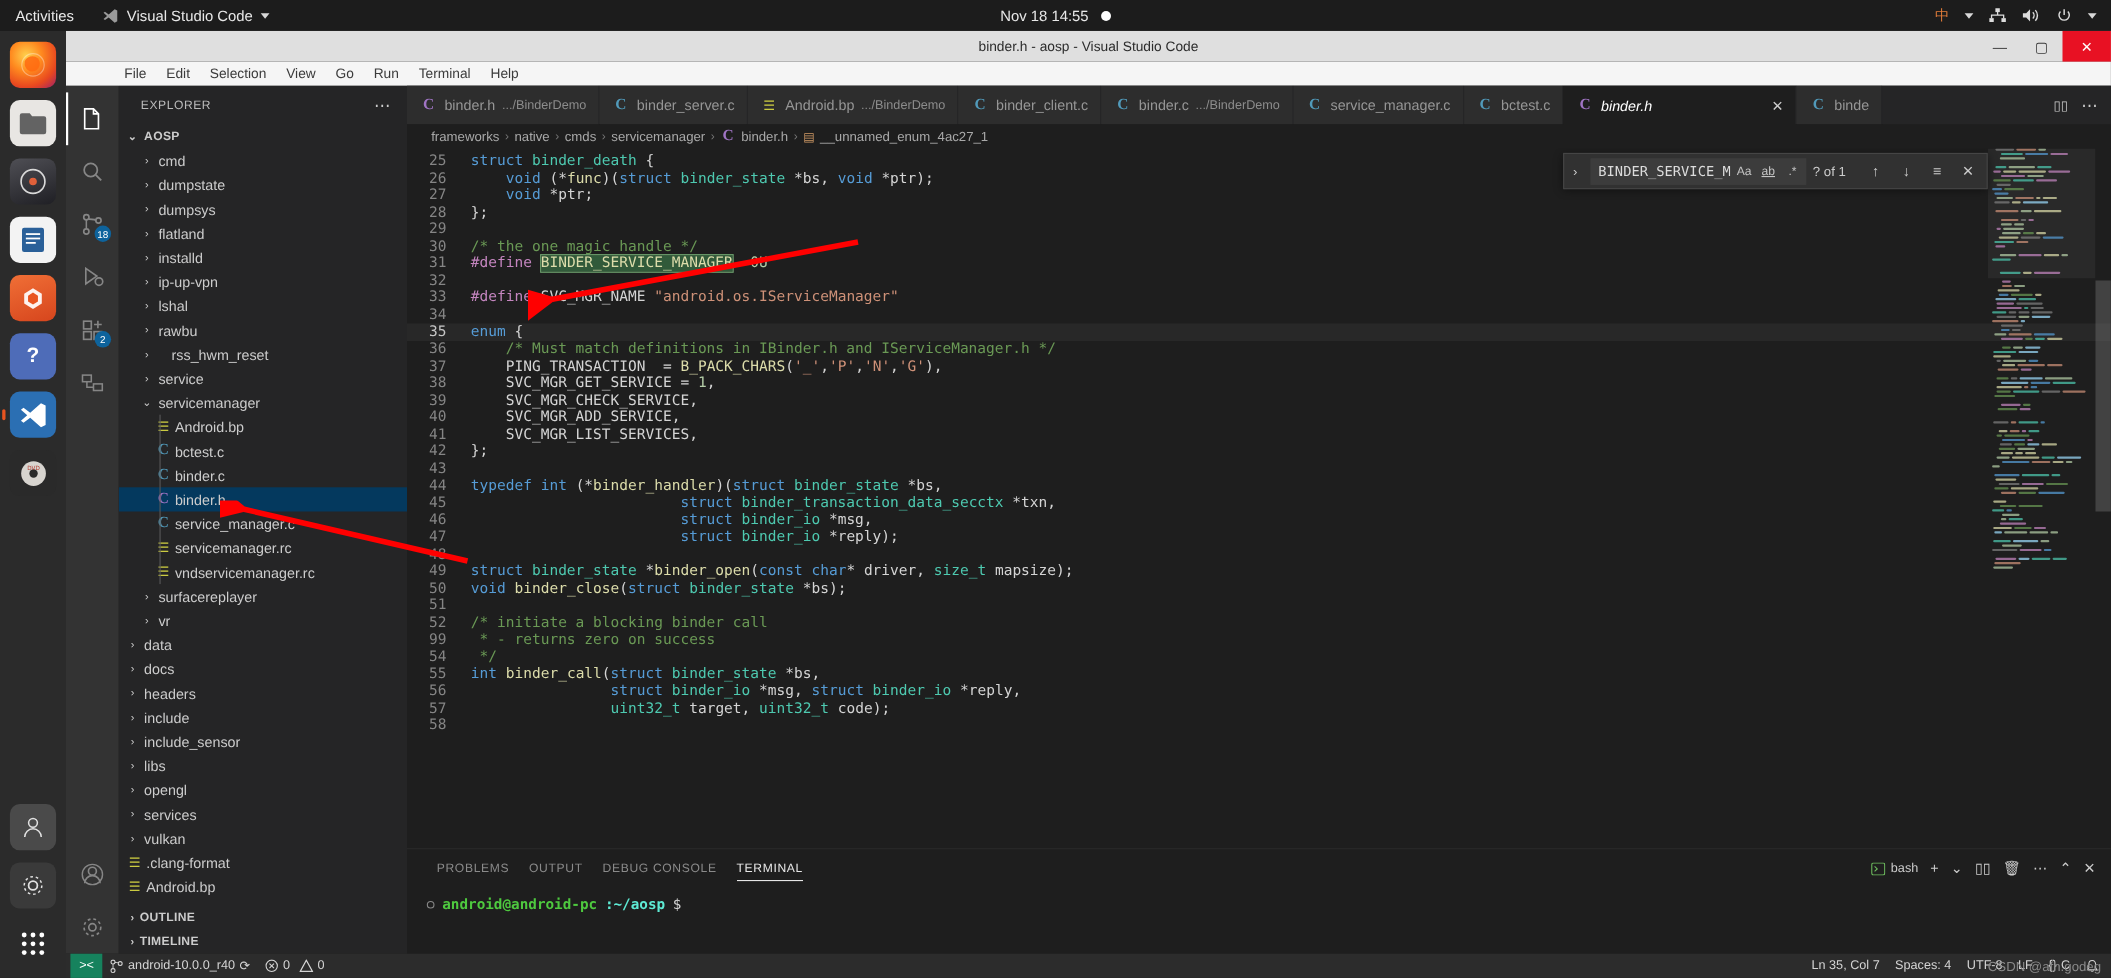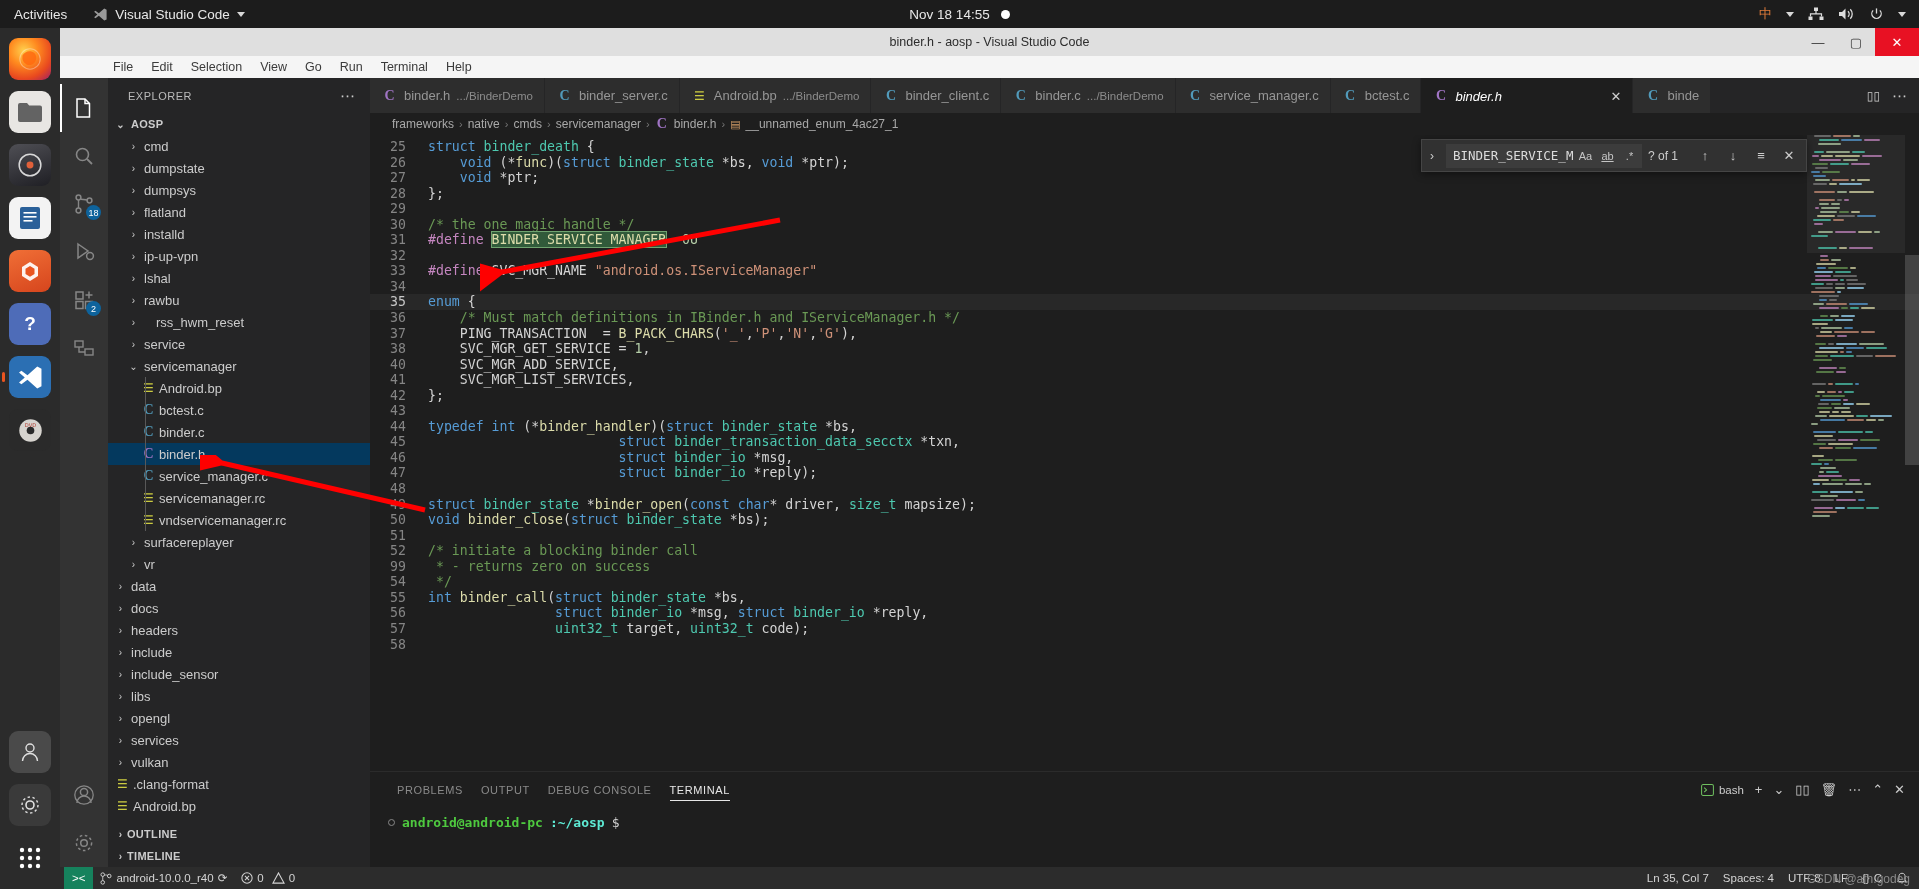--- a/index.html
+++ b/index.html
@@ -616,20 +616,21 @@
             <div class="cline"><span class="lnum">29</span><span></span></div>
             <div class="cline"><span class="lnum">30</span><span><span class="cmt">/* the one magic handle */</span></span></div>
             <div class="cline"><span class="lnum">31</span><span><span class="pre">#define</span><span class="op"> </span><span class="mac hlsel">BINDER_SERVICE_MANAGER</span><span class="op">  </span><span class="num">0U</span></span></div>
             <div class="cline"><span class="lnum">32</span><span></span></div>
             <div class="cline"><span class="lnum">33</span><span><span class="pre">#define</span><span class="op"> </span><span class="ctext">SVC_MGR_NAME</span><span class="op"> </span><span class="str">"android.os.IServiceManager"</span></span></div>
             <div class="cline"><span class="lnum">34</span><span></span></div>
             <div class="cline cur"><span class="lnum">35</span><span><span class="kw">enum</span><span class="op"> </span><span class="op">{</span></span></div>
             <div class="cline"><span class="lnum">36</span><span><span class="op">    </span><span class="cmt">/* Must match definitions in IBinder.h and IServiceManager.h */</span></span></div>
             <div class="cline"><span class="lnum">37</span><span><span class="op">    </span><span class="ctext">PING_TRANSACTION</span><span class="op">  = </span><span class="fn">B_PACK_CHARS</span><span class="op">(</span><span class="str">'_'</span><span class="op">,</span><span class="str">'P'</span><span class="op">,</span><span class="str">'N'</span><span class="op">,</span><span class="str">'G'</span><span class="op">),</span></span></div>
             <div class="cline"><span class="lnum">38</span><span><span class="op">    </span><span class="ctext">SVC_MGR_GET_SERVICE</span><span class="op"> = </span><span class="num">1</span><span class="op">,</span></span></div>
+            <div class="cline"><span class="lnum">39</span><span><span class="op">    </span><span class="ctext">SVC_MGR_CHECK_SERVICE</span><span class="op">,</span></span></div>
             <div class="cline"><span class="lnum">40</span><span><span class="op">    </span><span class="ctext">SVC_MGR_ADD_SERVICE</span><span class="op">,</span></span></div>
             <div class="cline"><span class="lnum">41</span><span><span class="op">    </span><span class="ctext">SVC_MGR_LIST_SERVICES</span><span class="op">,</span></span></div>
             <div class="cline"><span class="lnum">42</span><span><span class="op">}</span><span class="op">;</span></span></div>
             <div class="cline"><span class="lnum">43</span><span></span></div>
             <div class="cline"><span class="lnum">44</span><span><span class="kw">typedef</span><span class="op"> </span><span class="kw">int</span><span class="op"> (*</span><span class="fn">binder_handler</span><span class="op">)(</span><span class="kw">struct </span><span class="typ">binder_state</span><span class="op"> *</span><span class="ctext">bs</span><span class="op">,</span></span></div>
             <div class="cline"><span class="lnum">45</span><span><span class="op">                        </span><span class="kw">struct </span><span class="typ">binder_transaction_data_secctx</span><span class="op"> *</span><span class="ctext">txn</span><span class="op">,</span></span></div>
             <div class="cline"><span class="lnum">46</span><span><span class="op">                        </span><span class="kw">struct </span><span class="typ">binder_io</span><span class="op"> *</span><span class="ctext">msg</span><span class="op">,</span></span></div>
             <div class="cline"><span class="lnum">47</span><span><span class="op">                        </span><span class="kw">struct </span><span class="typ">binder_io</span><span class="op"> *</span><span class="ctext">reply</span><span class="op">);</span></span></div>
             <div class="cline"><span class="lnum">48</span><span></span></div>
             <div class="cline"><span class="lnum">49</span><span><span class="kw">struct </span><span class="typ">binder_state</span><span class="op"> *</span><span class="fn">binder_open</span><span class="op">(</span><span class="kw">const </span><span class="kw">char</span><span class="op">* </span><span class="ctext">driver</span><span class="op">, </span><span class="typ">size_t</span><span class="op"> </span><span class="ctext">mapsize</span><span class="op">);</span></span></div>

